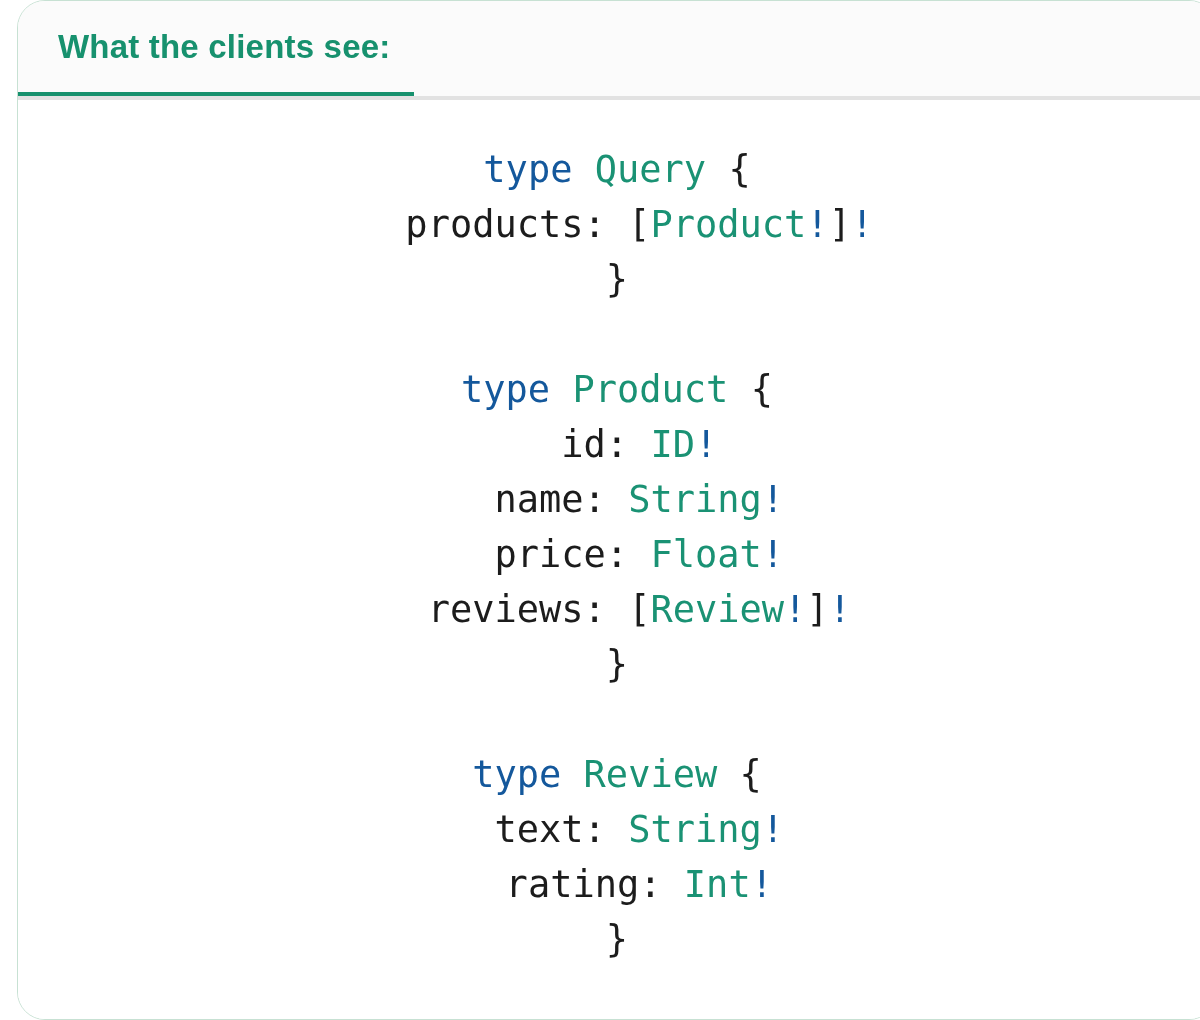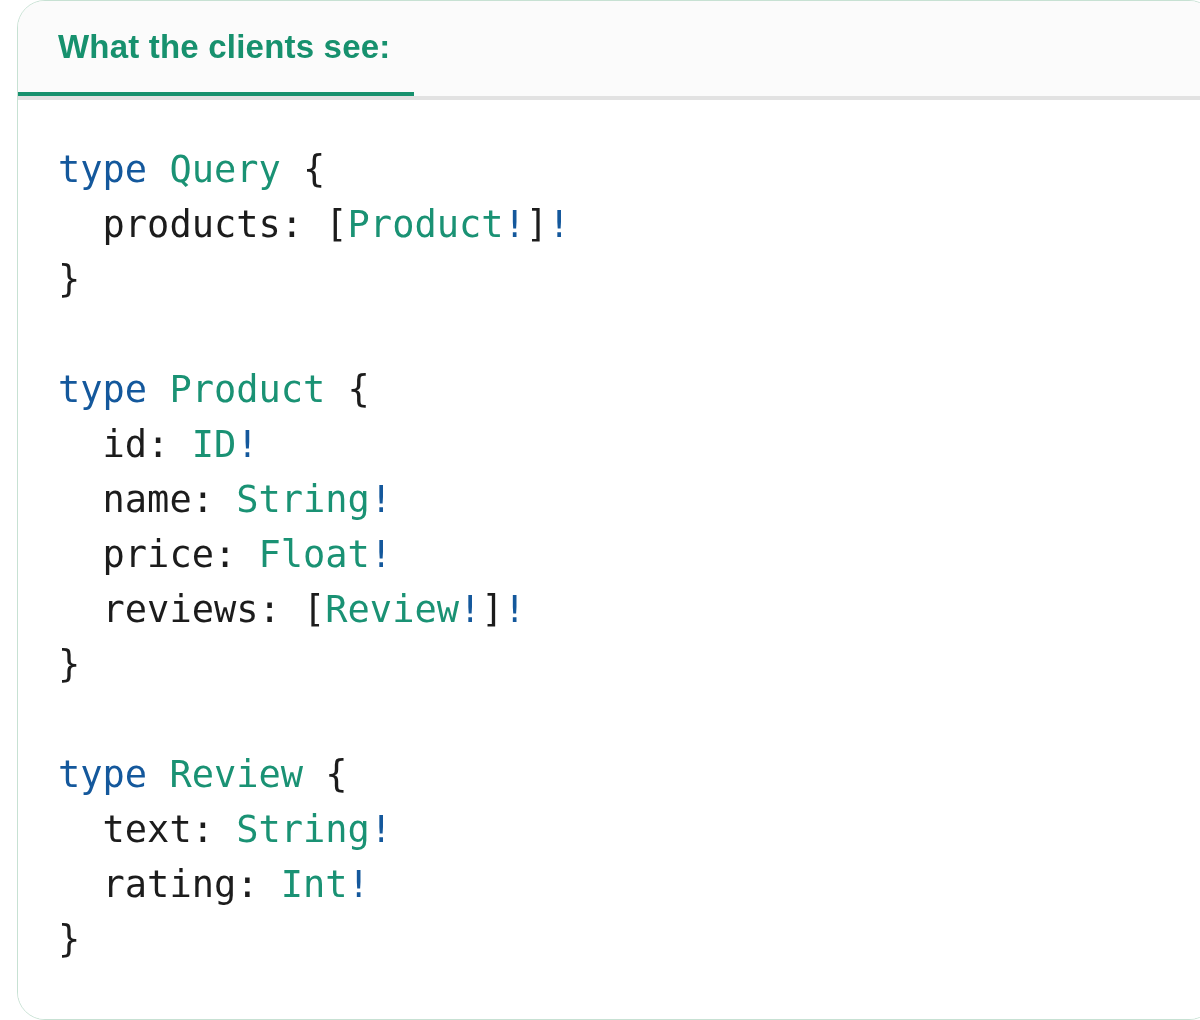--- a/index.html
+++ b/index.html
@@ -62,20 +62,21 @@
     flex: 1 1 auto;
     background: var(--content-bg);
     padding: 42px 40px 40px 40px;
   }
   .code {
     margin: 0;
     font-family: "DejaVu Sans Mono", "Liberation Mono", monospace;
     font-size: 37px;
     line-height: 55px;
     color: var(--code-dark);
+    text-align: center;
   }
   .code-line {
     white-space: pre;
     min-height: 55px;
   }
   .tok-p { color: var(--code-dark); }
   .tok-k { color: var(--keyword-blue); }
   .tok-t { color: var(--type-green); }
 </style>
 </head>

